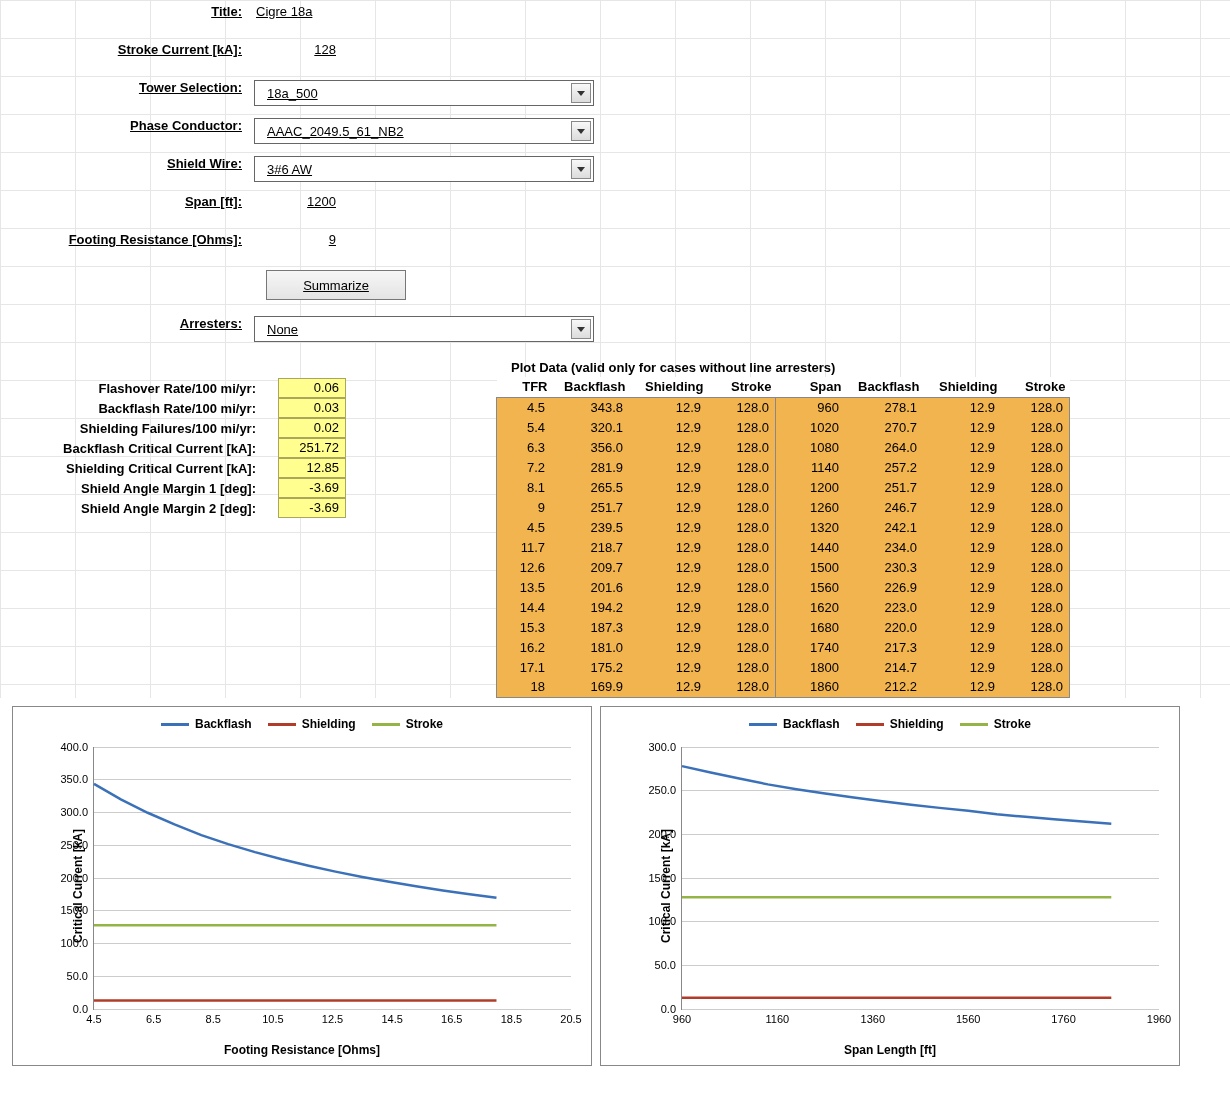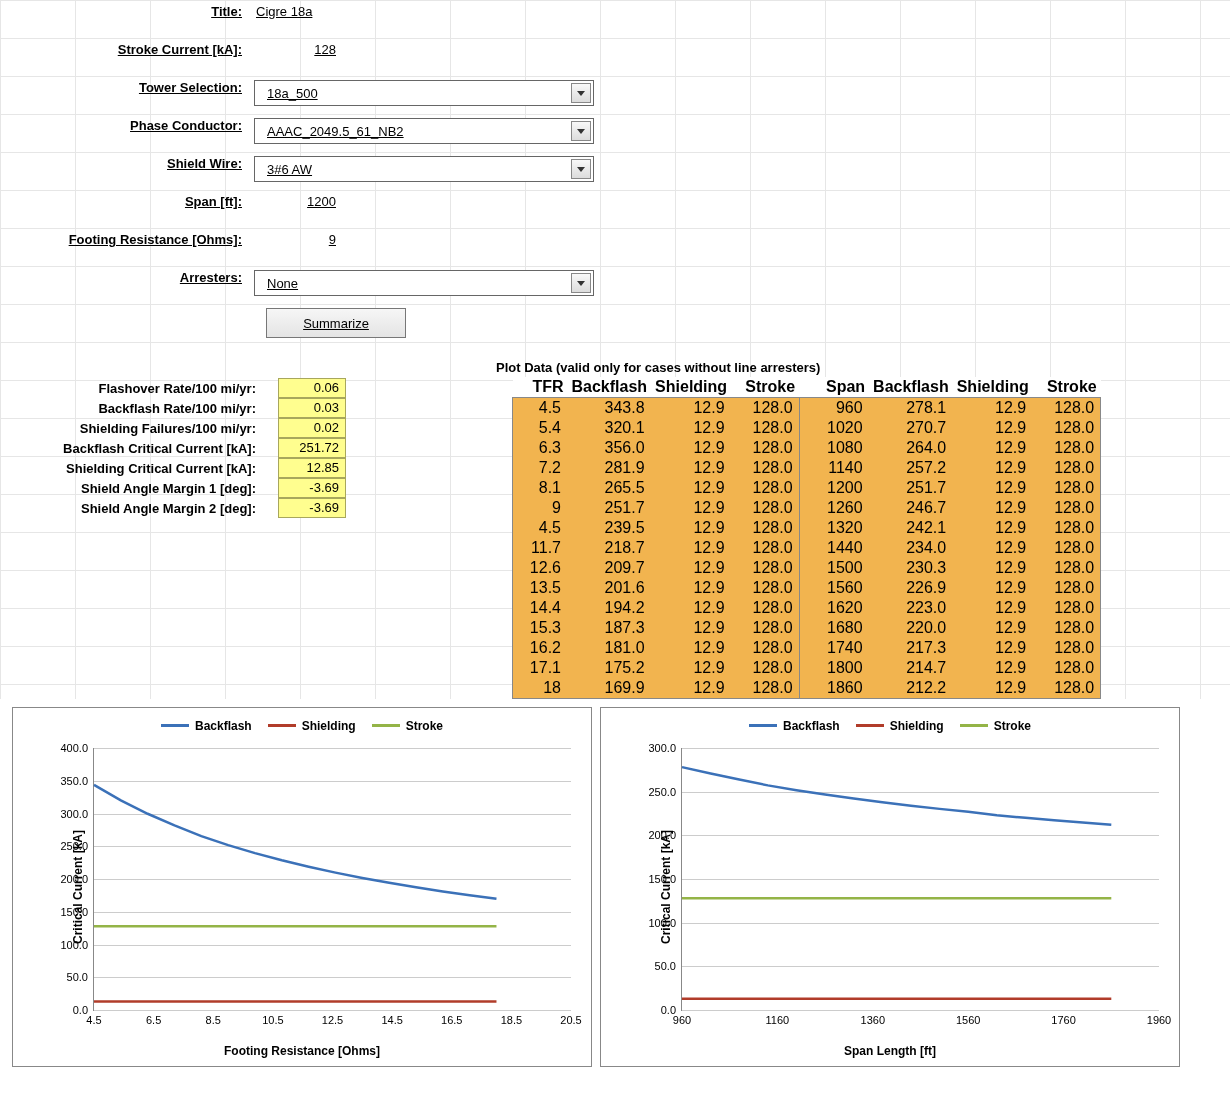--- a/index.html
+++ b/index.html
@@ -120,27 +120,26 @@
       font-size: 13px;
       height: 20px;
       line-height: 18px;
     }
     .plot-data-wrap {
       margin-left: 150px;
     }
     .plot-title {
       font-weight: bold;
       font-size: 13px;
-      margin-left: 0;
+      margin-left: 15px;
       margin-bottom: 2px;
     }
     .plot-table {
       border-collapse: collapse;
-      font-size: 16px;
-      margin-left: 16px;
+      font-size: 13px;
     }
     .plot-table th {
       font-weight: bold;
       text-align: right;
       padding: 1px 4px;
       background: white;
       height: 20px;
     }
     .plot-table td {
       background: #f2b44f;
@@ -279,29 +278,29 @@
       </div>
     </div>
     <div class="form-row">
       <div class="form-label">Span [ft]:</div>
       <div class="form-value">1200</div>
     </div>
     <div class="form-row">
       <div class="form-label">Footing Resistance [Ohms]:</div>
       <div class="form-value">9</div>
     </div>
+    <div class="form-row" style="height:46px;">
+      <button class="summarize-btn">Summarize</button>
+    </div>
     <div class="form-row">
       <div class="form-label">Arresters:</div>
       <div class="combo">
         <span>None</span>
         <div class="combo-arrow"></div>
       </div>
-    </div>
-    <div class="form-row" style="height:46px;">
-      <button class="summarize-btn">Summarize</button>
     </div>
   </div>
 
   <div class="mid-section">
     <div class="results" id="results">
         <div class="result-row">
           <div class="result-label">Flashover Rate/100 mi/yr:</div>
           <div class="result-val">0.06</div>
         </div>
         <div class="result-row">

